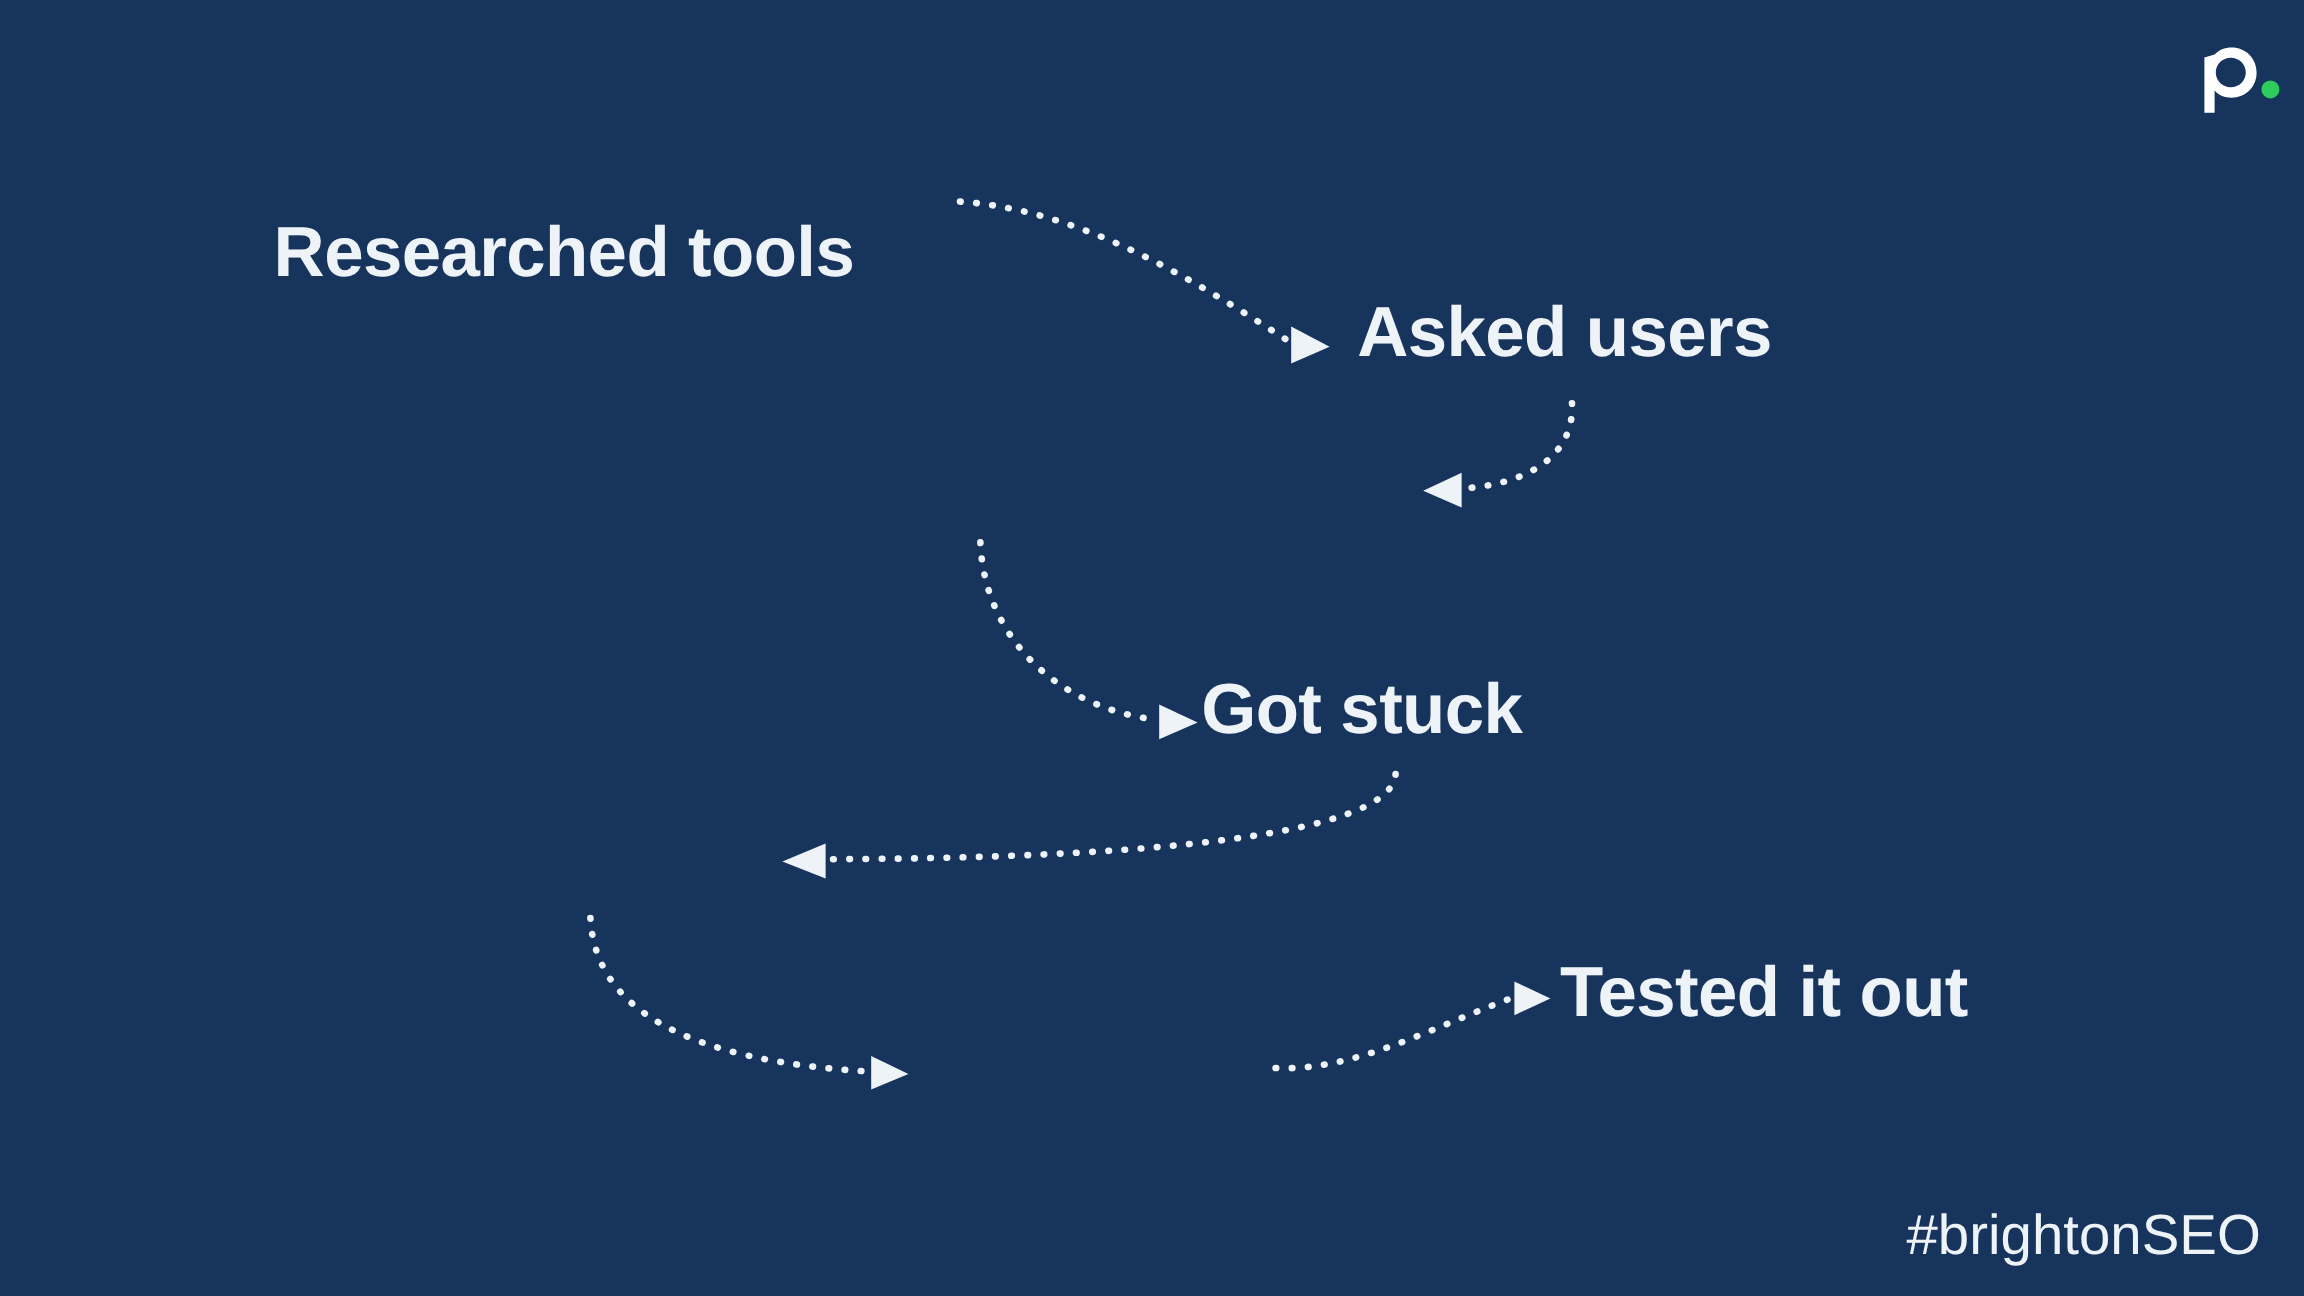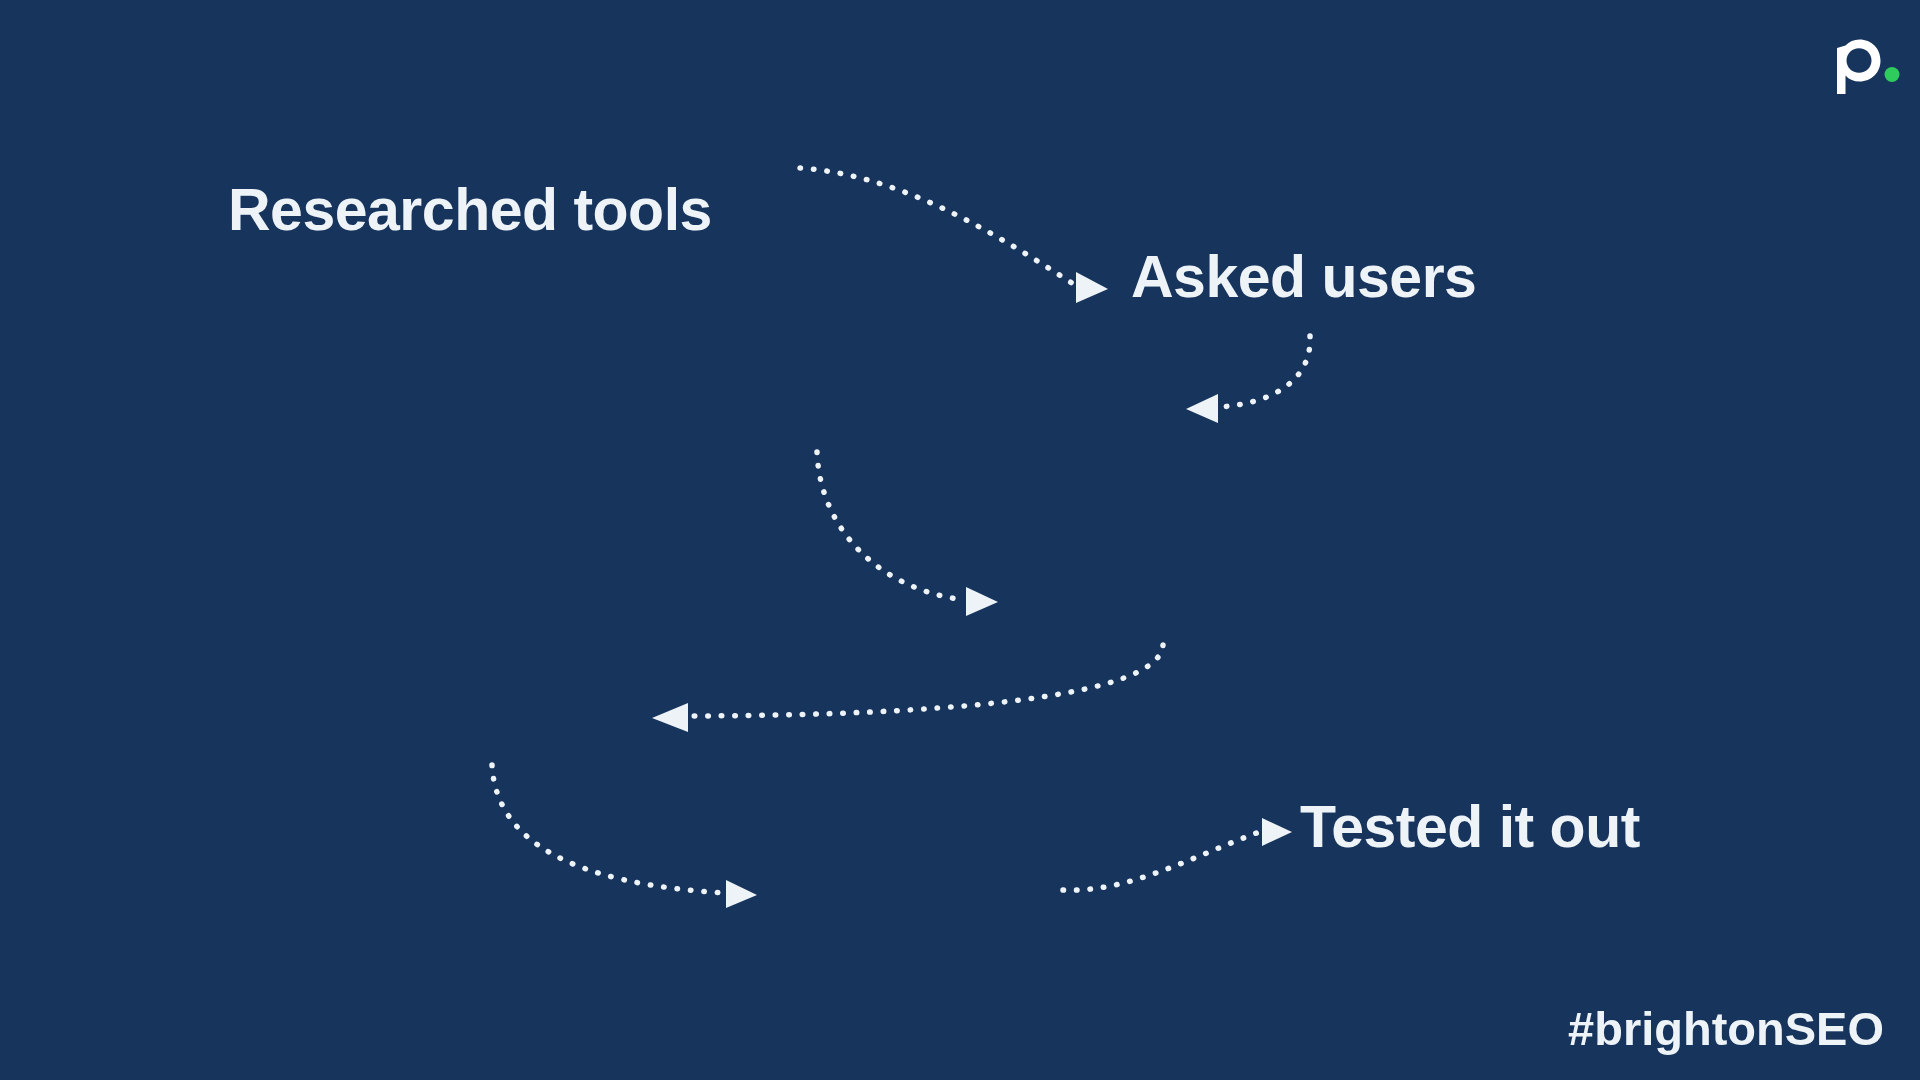--- a/index.html
+++ b/index.html
@@ -51,21 +51,21 @@
     top: 30px;
     width: 72px;
     height: 66px;
   }
   #hashtag {
     position: absolute;
     right: 36px;
     bottom: 28px;
     color: #eef3f8;
     font-family: "Liberation Sans", sans-serif;
-    font-weight: bold;
+    font-weight: normal;
     font-size: 47px;
     letter-spacing: 0px;
     white-space: nowrap;
     line-height: 1;
   }
 </style>
 </head>
 <body>
 
 <div id="slide">
@@ -101,20 +101,21 @@
       <path d="M 1063 890 C 1130 893, 1195 855, 1262 831" fill="none" stroke="#eef3f8" stroke-width="5.5" stroke-linecap="round" stroke-dasharray="0.5 13"></path>
       <polygon points="1262,818 1292,832 1262,846" fill="#eef3f8"></polygon>
     </g>
   </svg>
 
   <div class="step step-researched-tools">Researched tools</div>
 
   <div class="step step-asked-users">Asked users</div>
 
 
+  <div class="step step-got-stuck">Got stuck</div>
 
 
 
   <div class="step step-rolled-it-out">Tested it out</div>
 
   <svg id="logo" viewBox="0 0 72 66" xmlns="http://www.w3.org/2000/svg">
     <path d="M 5 18 L 5 64 L 13.5 64 L 13.5 45.5
              C 17 49.5, 22 51.5, 27.5 51.5
              C 39.5 51.5, 48.5 42.5, 48.5 30.5
              C 48.5 18.5, 39.5 9.5, 27.5 9.5

